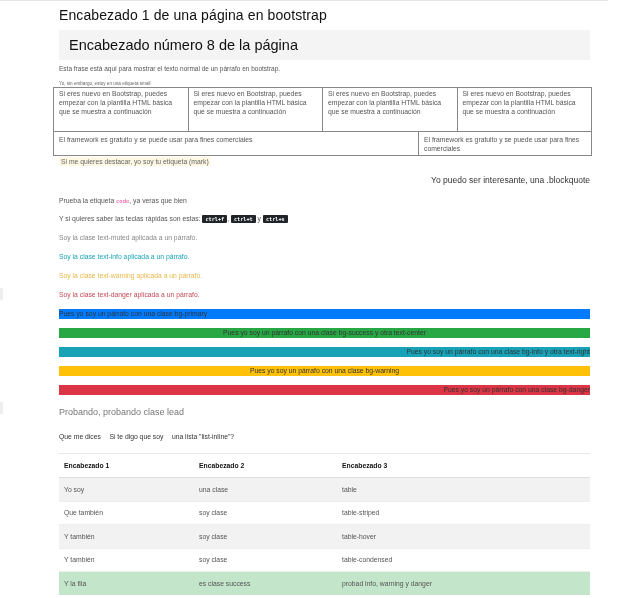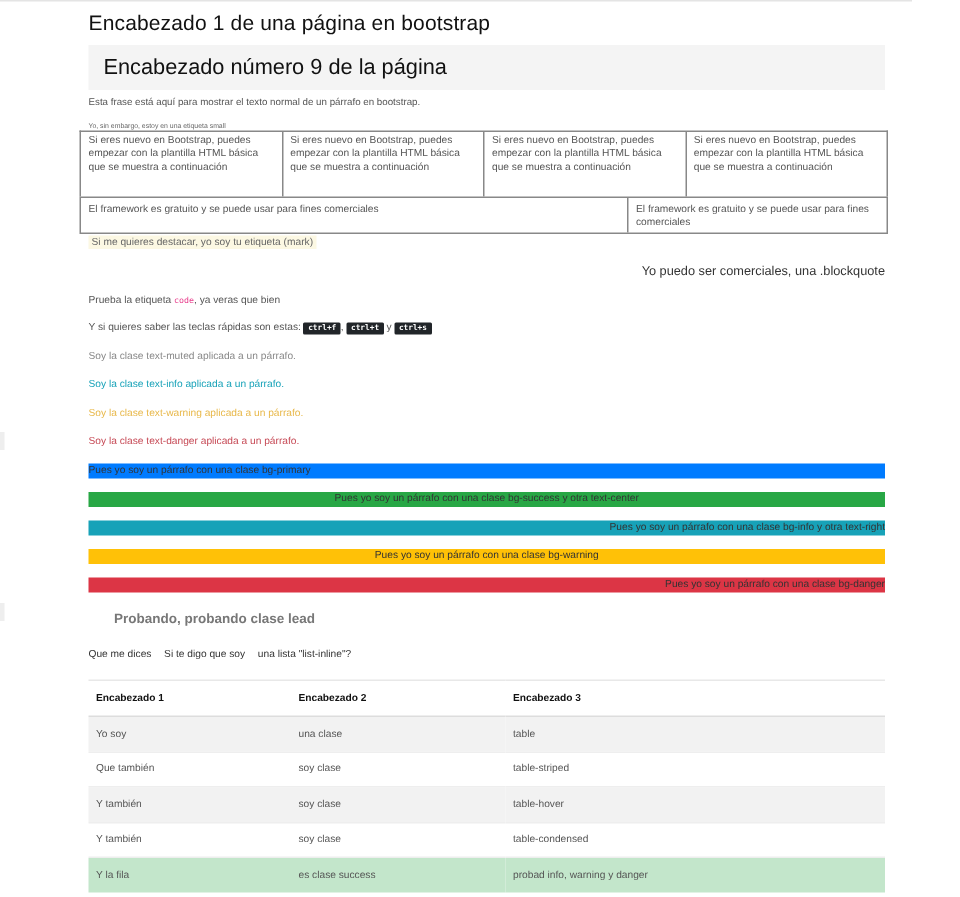--- a/index.html
+++ b/index.html
@@ -28,57 +28,57 @@
   .muted { color: #888; }
   .info { color: #17a2b8; }
   .warning { color: #e8b84a; }
   .danger { color: #c64955; }
   .bar { width: 531px; height: 10px; font-size: 6.8px; line-height: 10px; color: #333; }
   .bg-primary { background: #007bff; }
   .bg-success { background: #28a745; text-align: center; }
   .bg-info { background: #17a2b8; text-align: right; }
   .bg-warning { background: #ffc107; text-align: center; }
   .bg-danger { background: #dc3545; text-align: right; }
-  .lead { font-size: 9px; color: #777; font-weight: 700; margin-left: 17px; }
+  .lead { font-size: 9px; color: #777; font-weight: 400; }
   .inline-list span { font-size: 6.8px; color: #333; margin-right: 4px; }
   table { border-collapse: collapse; width: 531px; font-size: 6.8px; }
   th { text-align: left; font-weight: bold; color: #111; height: 24px; padding-left: 5px; border-top: 1px solid #e8e8e8; border-bottom: 1px solid #ddd; }
   td { color: #555; height: 23.5px; padding-left: 5px; border-top: 1px solid #eee; }
   tr.striped td { background: #f2f2f2; }
   tr.success td { background: #c3e6cb; }
   .ghost { position: absolute; left: 0; width: 3px; background: #eee; }
 </style>
 </head>
 <body>
 
 <div class="topline"></div>
 <div class="ghost" style="top:288px;height:12px"></div>
 <div class="ghost" style="top:402px;height:12px"></div>
 
 <div class="container">
   <h1 class="title">Encabezado 1 de una página en bootstrap</h1>
   <div class="h2box">
-    <h2>Encabezado número 9 de la página</h2>
+    <h2>Encabezado número 8 de la página</h2>
   </div>
   <p class="lead-p">Esta frase está aquí para mostrar el texto normal de un párrafo en bootstrap.</p>
   <p class="small-p">Yo, sin embargo, estoy en una etiqueta small</p>
 
   <div class="grid-row">
     <div class="cell">Si eres nuevo en Bootstrap, puedes empezar con la plantilla HTML básica que se muestra a continuación</div>
     <div class="cell">Si eres nuevo en Bootstrap, puedes empezar con la plantilla HTML básica que se muestra a continuación</div>
     <div class="cell">Si eres nuevo en Bootstrap, puedes empezar con la plantilla HTML básica que se muestra a continuación</div>
     <div class="cell">Si eres nuevo en Bootstrap, puedes empezar con la plantilla HTML básica que se muestra a continuación</div>
   </div>
   <div class="grid-row2">
     <div class="cell c1">El framework es gratuito y se puede usar para fines comerciales</div>
     <div class="cell c2">El framework es gratuito y se puede usar para fines comerciales</div>
   </div>
 
   <p class="mark-p"><mark>Si me quieres destacar, yo soy tu etiqueta (mark)</mark></p>
-  <p class="blockquote">Yo puedo ser comerciales, una .blockquote</p>
+  <p class="blockquote">Yo puedo ser interesante, una .blockquote</p>
 
   <p class="p" style="margin-top:8px;color:#555"><span>Prueba la etiqueta </span><span class="code">code</span><span>, ya veras que bien</span></p>
 
   <p class="p" style="margin-top:8px;color:#555"><span>Y si quieres saber las teclas rápidas son estas: </span><kbd>ctrl+f</kbd><span>, </span><kbd>ctrl+t</kbd><span> y </span><kbd>ctrl+s</kbd></p>
 
   <p class="p muted" style="margin-top:9px">Soy la clase text-muted aplicada a un párrafo.</p>
   <p class="p info" style="margin-top:9px">Soy la clase text-info aplicada a un párrafo.</p>
   <p class="p warning" style="margin-top:9px">Soy la clase text-warning aplicada a un párrafo.</p>
   <p class="p danger" style="margin-top:9px">Soy la clase text-danger aplicada a un párrafo.</p>
 

